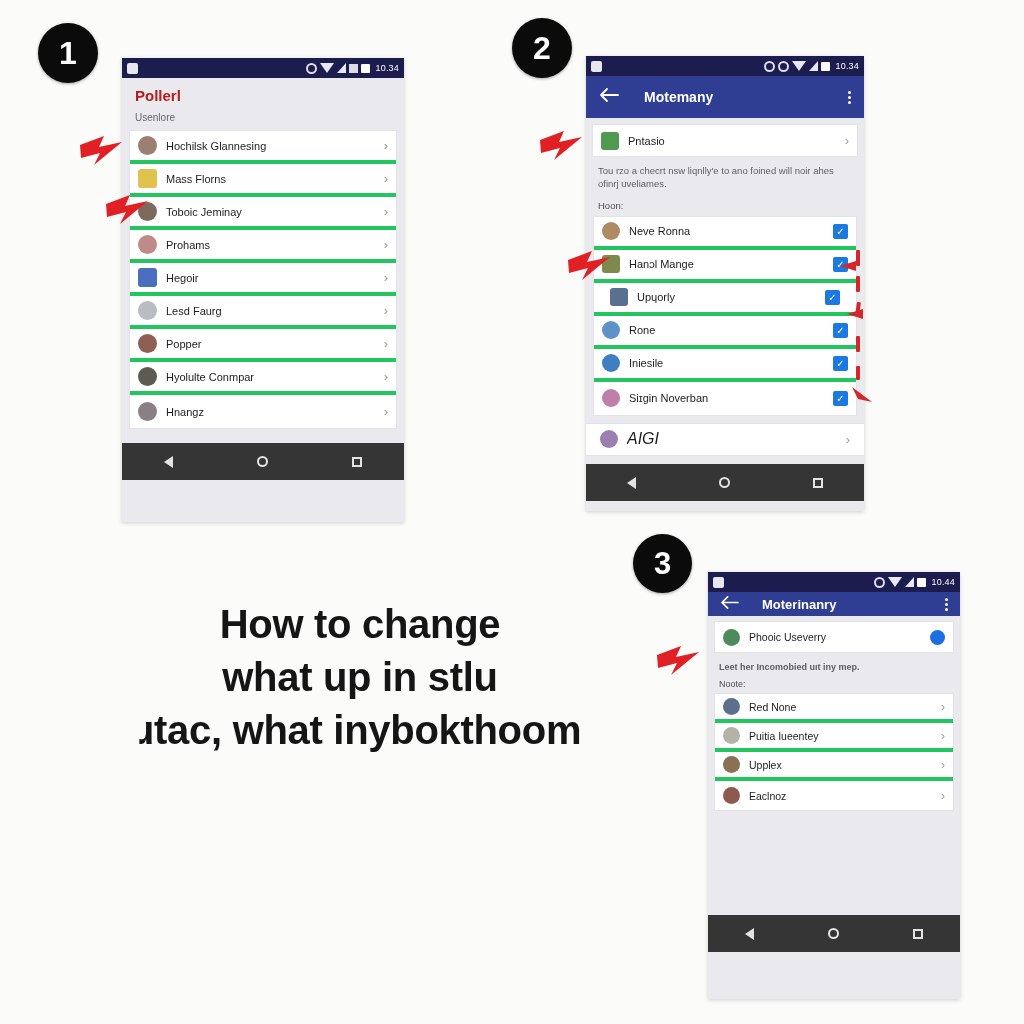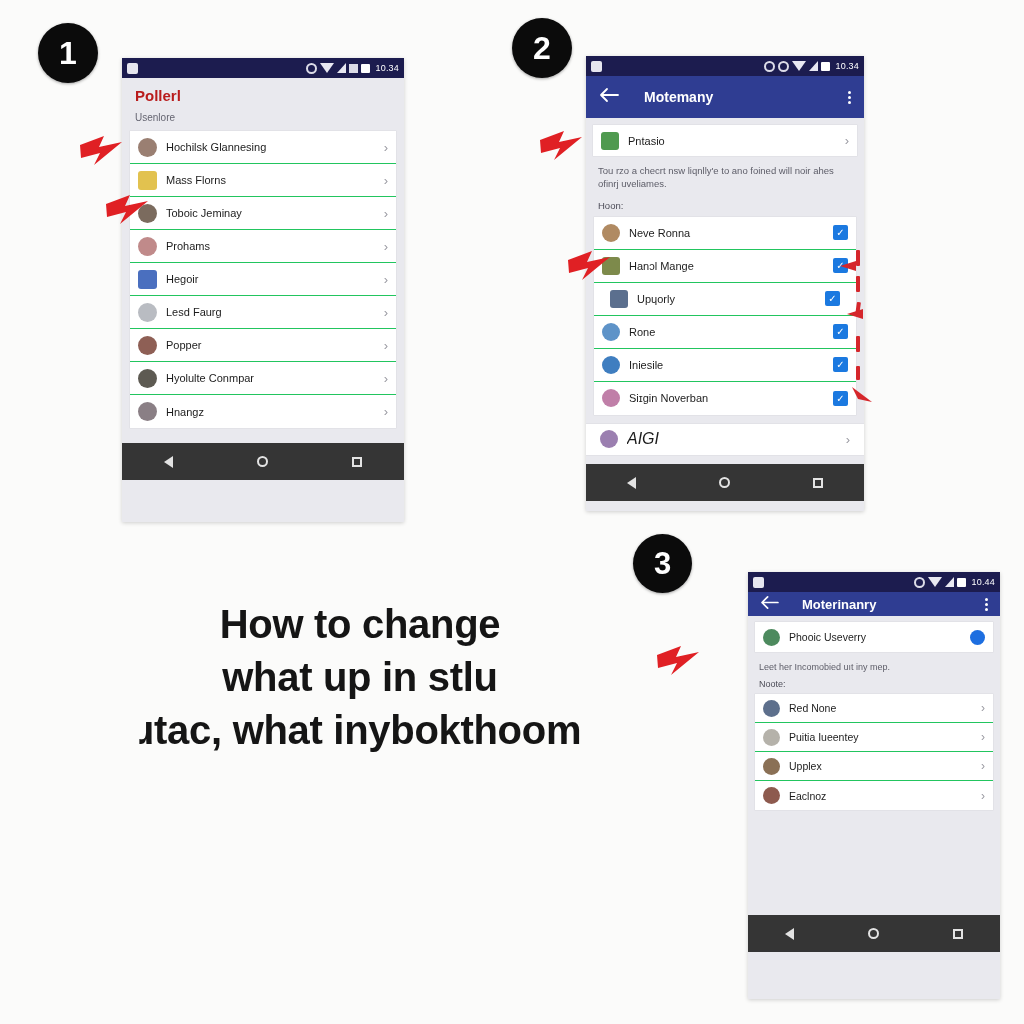--- a/index.html
+++ b/index.html
@@ -48,21 +48,21 @@
   .body{background:#e9e9ee;}
 
   .sec-title{font-weight:bold;color:#b91c1c;}
   .sec-sub{color:#656571;}
   .desc{color:#5d5d68;line-height:1.35;}
   .note{color:#4d4d58;}
 
   .card{background:#fff;box-shadow:0 0 0 .5px rgba(0,0,0,.06);}
   .row{
     display:flex;align-items:center;background:#fff;
-    border-bottom:1px solid #22c55e;box-sizing:border-box;
+    border-bottom:4px solid #22c55e;box-sizing:border-box;
   }
   .row:last-child{border-bottom:none;}
   .av{border-radius:50%;flex:0 0 auto;background:#b9b2ad;}
   .av.sq{border-radius:3px;}
   .rlabel{flex:1 1 auto;color:#1c1c1c;white-space:nowrap;overflow:hidden;}
   .chev{flex:0 0 auto;color:#9a9aa2;}
   .cbx{flex:0 0 auto;background:#1b79e0;border-radius:2px;
        display:flex;align-items:center;justify-content:center;color:#fff;}
   .dot{flex:0 0 auto;background:#1d6ee0;border-radius:50%;}
 
@@ -308,21 +308,21 @@
   <div class="arrow" style="left:848px;top:383px;">
     <svg width="26" height="22" viewBox="0 0 26 22">
         <path d="M24 19 L4 4 L10 16 Z" fill="#d5262b"></path>
       </svg>
   </div>
 
   <div class="badge" style="left:633px;top:534px;width:59px;height:59px;font-size:31px;">
     <span>3</span>
   </div>
 
-  <div class="phone" style="left:748px;top:572px;width:252px;height:427px;">
+  <div class="phone" style="left:708px;top:572px;width:252px;height:427px;">
 
     <div class="statusbar">
       <div class="sb-left">
         <span class="sb-ic" style="width:11px;height:11px;background:#e6e6ef;border-radius:2px;display:inline-block;"></span>
       </div>
       <div class="sb-right">
         <span class="sb-ic" style="width:11px;height:11px;border:2px solid #dcdce8;border-radius:50%;box-sizing:border-box;"></span>
         <span class="sb-ic" style="width:0;height:0;border-left:7px solid transparent;border-right:7px solid transparent;border-top:10px solid #e8e8f2;"></span>
         <span class="sb-ic" style="width:0;height:0;border-left:9px solid transparent;border-bottom:10px solid #e8e8f2;"></span>
         <span class="sb-box"></span>
@@ -345,21 +345,21 @@
     </div>
 
     <div class="body" style="height:330px;">
       <div class="card" style="margin:6px 7px 0;">
         <div class="row" style="height:30px;padding:0 8px;border-bottom:none;">
           <span class="av" style="width:17px;height:17px;background:#4d8a5e;"></span>
           <span class="rlabel" style="font-size:10.5px;margin-left:9px;">Phooic Useverry</span>
           <span class="dot" style="width:15px;height:15px;"></span>
         </div>
       </div>
-      <div class="desc" style="font-size:9px;padding:9px 11px 0;">Leet her Incomobied uıt iny mep.</div>
+      <div class="desc" style="font-size:9px;padding:9px 11px 0;font-weight:bold;">Leet her Incomobied uıt iny mep.</div>
       <div class="note" style="font-size:9px;padding:6px 11px 5px;">Noote:</div>
 
       <div class="card" style="margin:0 7px;">
         <div class="row" style="height:29px;padding:0 8px;">
           <span class="av" style="width:17px;height:17px;background:#5d6f8c;"></span>
           <span class="rlabel" style="font-size:10.5px;margin-left:9px;">Red None</span>
           <span class="chev" style="font-size:12px;">›</span>
         </div>
         <div class="row" style="height:29px;padding:0 8px;">
           <span class="av" style="width:17px;height:17px;background:#b5b2aa;"></span>

